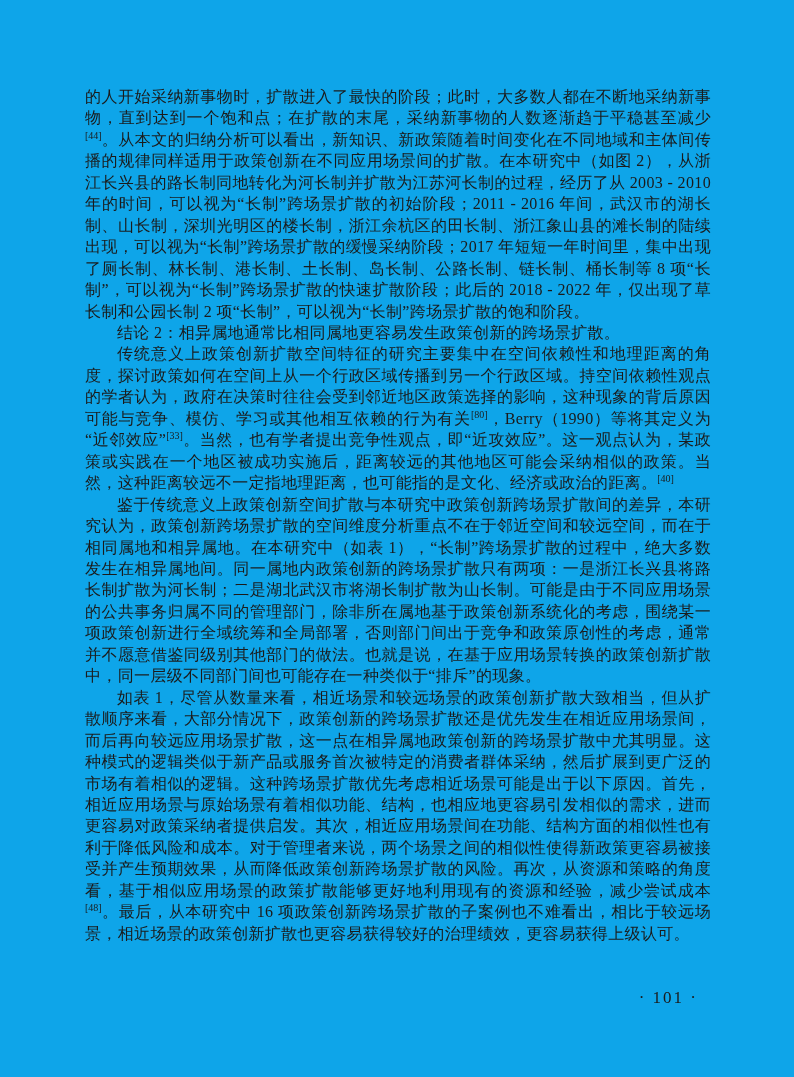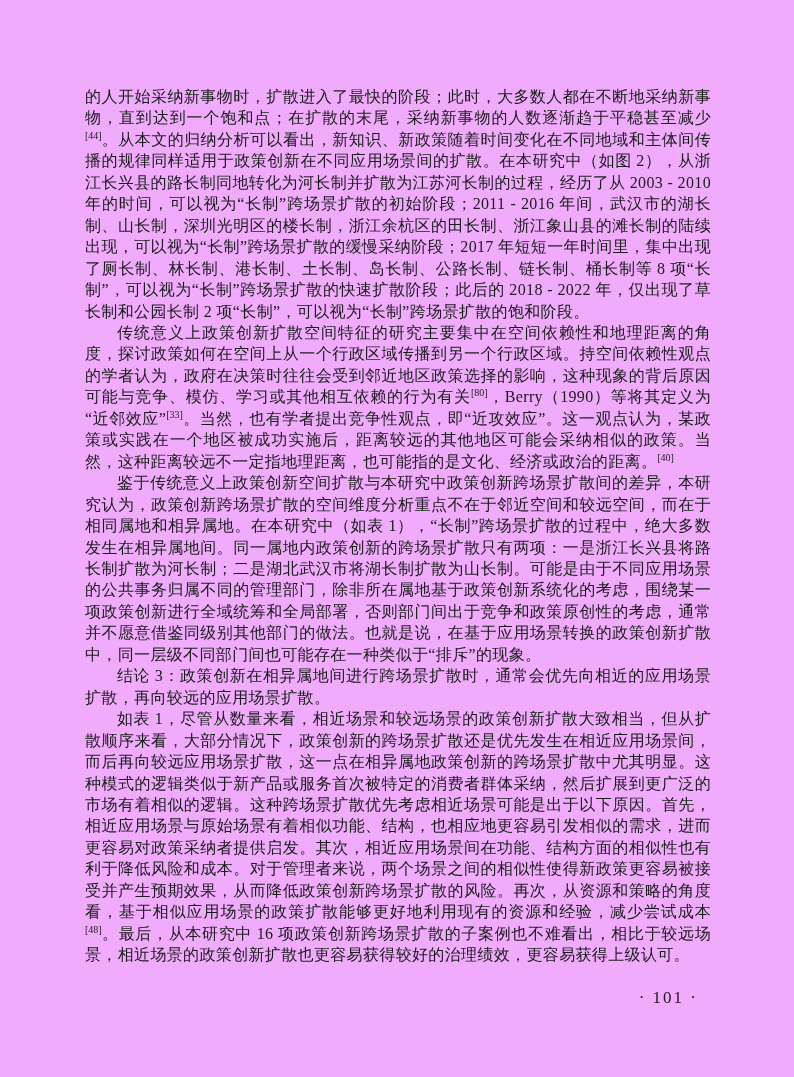--- a/index.html
+++ b/index.html
@@ -4,21 +4,21 @@
 <style>
   html, body {
     margin: 0;
     padding: 0;
     background: #ffffff;
   }
   .page {
     position: relative;
     width: 794px;
     height: 1077px;
-    background: #f0abfc;
+    background: #0ea5e9;
     color: #1b1b1b;
     font-family: "Liberation Serif", "DejaVu Serif", serif;
     overflow: hidden;
   }
   .content {
     position: absolute;
     left: 85px;
     top: 86px;
     width: 626px;
     font-size: 16px;
@@ -47,19 +47,19 @@
     letter-spacing: 2px;
     color: #1b1b1b;
   }
 </style>
 </head>
 <body>
 
 <div class="page">
   <div class="content">
     <p class="rich">的人开始采纳新事物时，扩散进入了最快的阶段；此时，大多数人都在不断地采纳新事物，直到达到一个饱和点；在扩散的末尾，采纳新事物的人数逐渐趋于平稳甚至减少<sup>[44]</sup>。从本文的归纳分析可以看出，新知识、新政策随着时间变化在不同地域和主体间传播的规律同样适用于政策创新在不同应用场景间的扩散。在本研究中（如图 2），从浙江长兴县的路长制同地转化为河长制并扩散为江苏河长制的过程，经历了从 2003 - 2010 年的时间，可以视为“长制”跨场景扩散的初始阶段；2011 - 2016 年间，武汉市的湖长制、山长制，深圳光明区的楼长制，浙江余杭区的田长制、浙江象山县的滩长制的陆续出现，可以视为“长制”跨场景扩散的缓慢采纳阶段；2017 年短短一年时间里，集中出现了厕长制、林长制、港长制、土长制、岛长制、公路长制、链长制、桶长制等 8 项“长制”，可以视为“长制”跨场景扩散的快速扩散阶段；此后的 2018 - 2022 年，仅出现了草长制和公园长制 2 项“长制”，可以视为“长制”跨场景扩散的饱和阶段。</p>
+    <p class="rich indent">结论 2：相异属地通常比相同属地更容易发生政策创新的跨场景扩散。</p>
     <p class="rich indent">传统意义上政策创新扩散空间特征的研究主要集中在空间依赖性和地理距离的角度，探讨政策如何在空间上从一个行政区域传播到另一个行政区域。持空间依赖性观点的学者认为，政府在决策时往往会受到邻近地区政策选择的影响，这种现象的背后原因可能与竞争、模仿、学习或其他相互依赖的行为有关<sup>[80]</sup>，Berry（1990）等将其定义为“近邻效应”<sup>[33]</sup>。当然，也有学者提出竞争性观点，即“近攻效应”。这一观点认为，某政策或实践在一个地区被成功实施后，距离较远的其他地区可能会采纳相似的政策。当然，这种距离较远不一定指地理距离，也可能指的是文化、经济或政治的距离。<sup>[40]</sup></p>
     <p class="rich indent">鉴于传统意义上政策创新空间扩散与本研究中政策创新跨场景扩散间的差异，本研究认为，政策创新跨场景扩散的空间维度分析重点不在于邻近空间和较远空间，而在于相同属地和相异属地。在本研究中（如表 1），“长制”跨场景扩散的过程中，绝大多数发生在相异属地间。同一属地内政策创新的跨场景扩散只有两项：一是浙江长兴县将路长制扩散为河长制；二是湖北武汉市将湖长制扩散为山长制。可能是由于不同应用场景的公共事务归属不同的管理部门，除非所在属地基于政策创新系统化的考虑，围绕某一项政策创新进行全域统筹和全局部署，否则部门间出于竞争和政策原创性的考虑，通常并不愿意借鉴同级别其他部门的做法。也就是说，在基于应用场景转换的政策创新扩散中，同一层级不同部门间也可能存在一种类似于“排斥”的现象。</p>
-    <p class="rich indent">结论 3：政策创新在相异属地间进行跨场景扩散时，通常会优先向相近的应用场景扩散，再向较远的应用场景扩散。</p>
     <p class="rich indent">如表 1，尽管从数量来看，相近场景和较远场景的政策创新扩散大致相当，但从扩散顺序来看，大部分情况下，政策创新的跨场景扩散还是优先发生在相近应用场景间，而后再向较远应用场景扩散，这一点在相异属地政策创新的跨场景扩散中尤其明显。这种模式的逻辑类似于新产品或服务首次被特定的消费者群体采纳，然后扩展到更广泛的市场有着相似的逻辑。这种跨场景扩散优先考虑相近场景可能是出于以下原因。首先，相近应用场景与原始场景有着相似功能、结构，也相应地更容易引发相似的需求，进而更容易对政策采纳者提供启发。其次，相近应用场景间在功能、结构方面的相似性也有利于降低风险和成本。对于管理者来说，两个场景之间的相似性使得新政策更容易被接受并产生预期效果，从而降低政策创新跨场景扩散的风险。再次，从资源和策略的角度看，基于相似应用场景的政策扩散能够更好地利用现有的资源和经验，减少尝试成本<sup>[48]</sup>。最后，从本研究中 16 项政策创新跨场景扩散的子案例也不难看出，相比于较远场景，相近场景的政策创新扩散也更容易获得较好的治理绩效，更容易获得上级认可。</p>
   </div>
   <div class="footer">· 101 ·</div>
 </div>
 
 </body></html>

